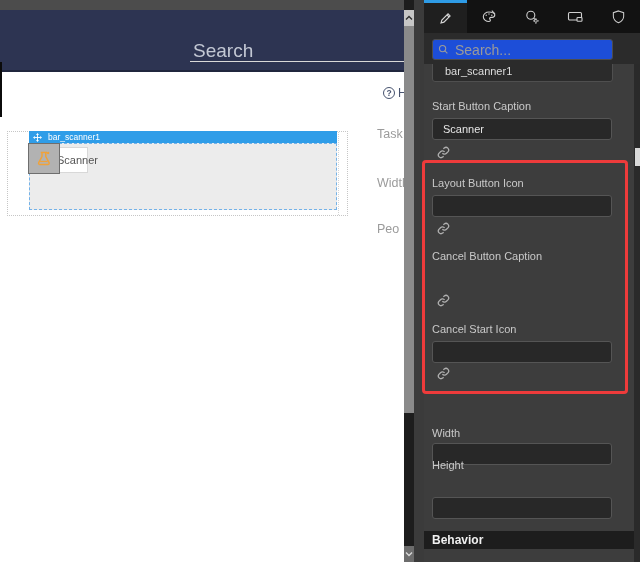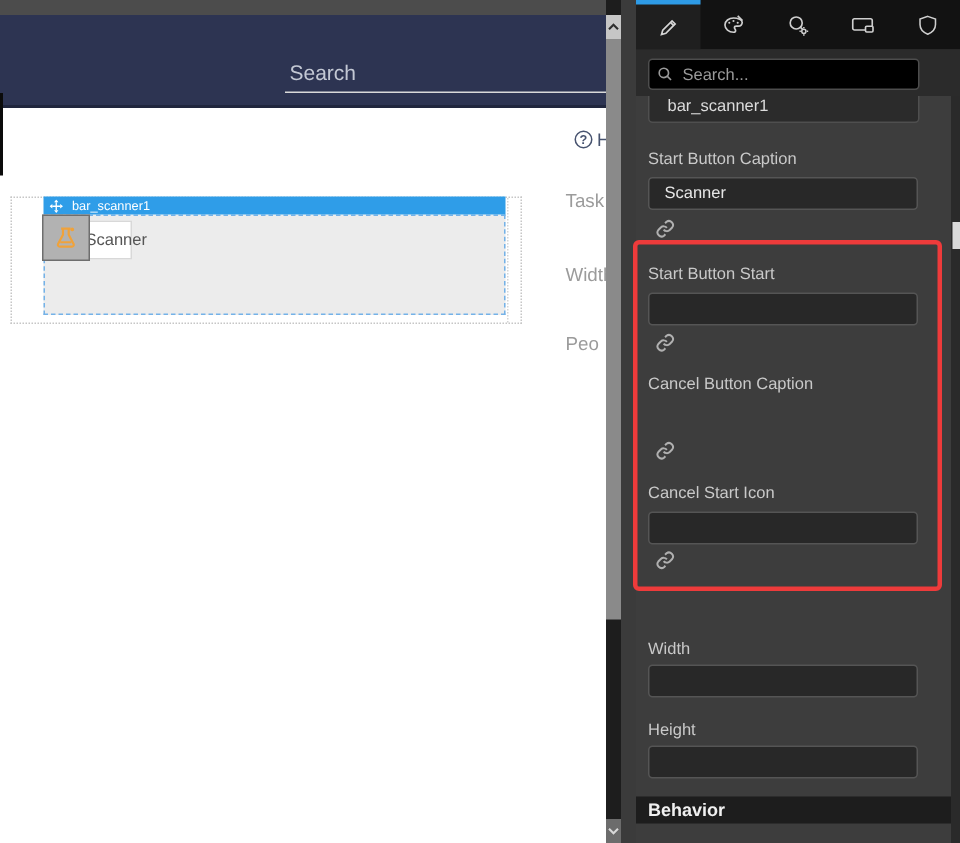--- a/index.html
+++ b/index.html
@@ -4,21 +4,21 @@
 <style>
   * { box-sizing: border-box; margin: 0; padding: 0; }
   html,body { width:640px; height:562px; }
   body { font-family: "Liberation Sans", sans-serif; background:#3d3d3d; }
   #app { position:relative; width:640px; height:562px; overflow:hidden; background:#3d3d3d; }
 
   
   #canvas { position:absolute; left:0; top:0; width:404px; height:562px; overflow:hidden; background:#fff; }
   #top-strip { position:absolute; left:0; top:0; width:414px; height:10px; background:#4c4c4c; z-index:5; }
   #navbar { position:absolute; left:0; top:10px; width:404px; height:62px; background:#2d3452; border-bottom:2px solid #20263d; }
-  #nav-search-text { position:absolute; left:193px; top:30px; font-size:14px; color:#c3c8d4; }
+  #nav-search-text { position:absolute; left:193px; top:30px; font-size:19px; color:#c3c8d4; }
   #nav-search-underline { position:absolute; left:190px; top:51px; width:214px; height:1px; background:#d9d9d9; }
   #left-black-edge { position:absolute; left:0; top:62px; width:2px; height:55px; background:#0b0b0b; z-index:6; }
 
   #help-link { position:absolute; left:383px; top:86px; display:flex; align-items:center; gap:3px; color:#47536f; font-size:12px; }
   #help-q { display:inline-flex; align-items:center; justify-content:center; width:12px; height:12px; border:1.2px solid #47536f; border-radius:50%; font-size:8.5px; font-weight:bold; }
 
   .page-label { position:absolute; left:377px; font-size:12.5px; color:#9b9b9b; white-space:nowrap; }
   #pl-0 { top:127px; } #pl-1 { top:176px; } #pl-2 { top:222px; }
 
   
@@ -38,21 +38,21 @@
   #cv-thumb { position:absolute; left:0; top:26px; width:10px; height:387px; background:#8a8a8a; }
   #cv-down { position:absolute; left:0; top:546px; width:10px; height:16px; background:#6c6c6c; display:flex; align-items:center; justify-content:center; }
   #divider { position:absolute; left:414px; top:0; width:10px; height:562px; background:#3b3b3b; z-index:7; }
 
   
   #panel { position:absolute; left:424px; top:0; width:216px; height:562px; background:#3d3d3d; }
   #tabbar { position:absolute; left:0; top:0; width:216px; height:33px; background:#121212; display:flex; }
   .tab { width:43.2px; height:33px; display:flex; align-items:center; justify-content:center; }
   .tab.active { background:#1f1f1f; border-top:3px solid #2e9be6; }
   #searchrow { position:absolute; left:0; top:33px; width:216px; height:31px; background:#2b2b2b; }
-  #panel-search { position:absolute; left:8px; top:6px; width:181px; height:21px; background:#000000; border:1px solid #4d4d4d; border-radius:3px; color:#b5b5b5; font-size:11px; padding:0 6px 0 22px; outline:none; }
+  #panel-search { position:absolute; left:8px; top:6px; width:181px; height:21px; background:#1d4ed8; border:1px solid #4d4d4d; border-radius:3px; color:#b5b5b5; font-size:14px; padding:0 6px 0 22px; outline:none; }
   #panel-search::placeholder { color:#9a9a9a; }
   #mag { position:absolute; left:14px; top:11px; }
 
   #panel-content { position:absolute; left:0; top:64px; width:216px; height:498px; overflow:hidden; }
   #widget-name-box { position:absolute; left:8px; top:-4px; width:181px; height:22px; background:#2b2b2b; border:1px solid #4f4f4f; border-radius:0 0 3px 3px; color:#dcdcdc; font-size:11px; line-height:20px; padding-left:12px; }
 
   .plabel { position:absolute; left:8px; font-size:11px; color:#c9c9c9; }
   .pinput { position:absolute; left:8px; width:180px; height:22px; background:#282828; border:1px solid #555; border-radius:3px; color:#e6e6e6; font-size:11px; padding:0 10px; outline:none; }
   .linkicon { position:absolute; left:13px; }
 
@@ -179,40 +179,40 @@
 
     <div id="panel-content">
       <div id="widget-name-box">bar_scanner1</div>
 
       <span class="plabel" style="top:36px">Start Button Caption</span>
       <input class="pinput" style="top: 54px;" type="text" value="Scanner">
       <svg class="linkicon" style="top:82px" width="13" height="13" viewBox="0 0 24 24">
           <path d="M10 13a5 5 0 0 0 7.5.5l3-3a5 5 0 0 0-7-7l-1.7 1.7M14 11a5 5 0 0 0-7.5-.5l-3 3a5 5 0 0 0 7 7l1.7-1.7" fill="none" stroke="#b0b0b0" stroke-width="2.4"></path>
         </svg>
 
-      <span class="plabel" style="top:113px">Start Button Start</span>
+      <span class="plabel" style="top:113px">Layout Button Icon</span>
       <input class="pinput" style="top: 131px;" type="text" value="">
       <svg class="linkicon" style="top:158px" width="13" height="13" viewBox="0 0 24 24">
           <path d="M10 13a5 5 0 0 0 7.5.5l3-3a5 5 0 0 0-7-7l-1.7 1.7M14 11a5 5 0 0 0-7.5-.5l-3 3a5 5 0 0 0 7 7l1.7-1.7" fill="none" stroke="#b0b0b0" stroke-width="2.4"></path>
         </svg>
 
       <span class="plabel" style="top:186px">Cancel Button Caption</span>
       <svg class="linkicon" style="top:230px" width="13" height="13" viewBox="0 0 24 24">
           <path d="M10 13a5 5 0 0 0 7.5.5l3-3a5 5 0 0 0-7-7l-1.7 1.7M14 11a5 5 0 0 0-7.5-.5l-3 3a5 5 0 0 0 7 7l1.7-1.7" fill="none" stroke="#b0b0b0" stroke-width="2.4"></path>
         </svg>
 
       <span class="plabel" style="top:259px">Cancel Start Icon</span>
       <input class="pinput" style="top: 277px;" type="text" value="">
       <svg class="linkicon" style="top:303px" width="13" height="13" viewBox="0 0 24 24">
           <path d="M10 13a5 5 0 0 0 7.5.5l3-3a5 5 0 0 0-7-7l-1.7 1.7M14 11a5 5 0 0 0-7.5-.5l-3 3a5 5 0 0 0 7 7l1.7-1.7" fill="none" stroke="#b0b0b0" stroke-width="2.4"></path>
         </svg>
 
       <span class="plabel" style="top:363px">Width</span>
       <input class="pinput" style="top: 379px;" type="text" value="">
-      <span class="plabel" style="top:417px">Height</span>
+      <span class="plabel" style="top:395px">Height</span>
       <input class="pinput" style="top: 433px;" type="text" value="">
 
       <div class="sectionbar" style="top:467px">Behavior</div>
     </div>
 
     <div id="pn-scroll">
       <div id="pn-thumb"></div>
     </div>
   </div>
 

